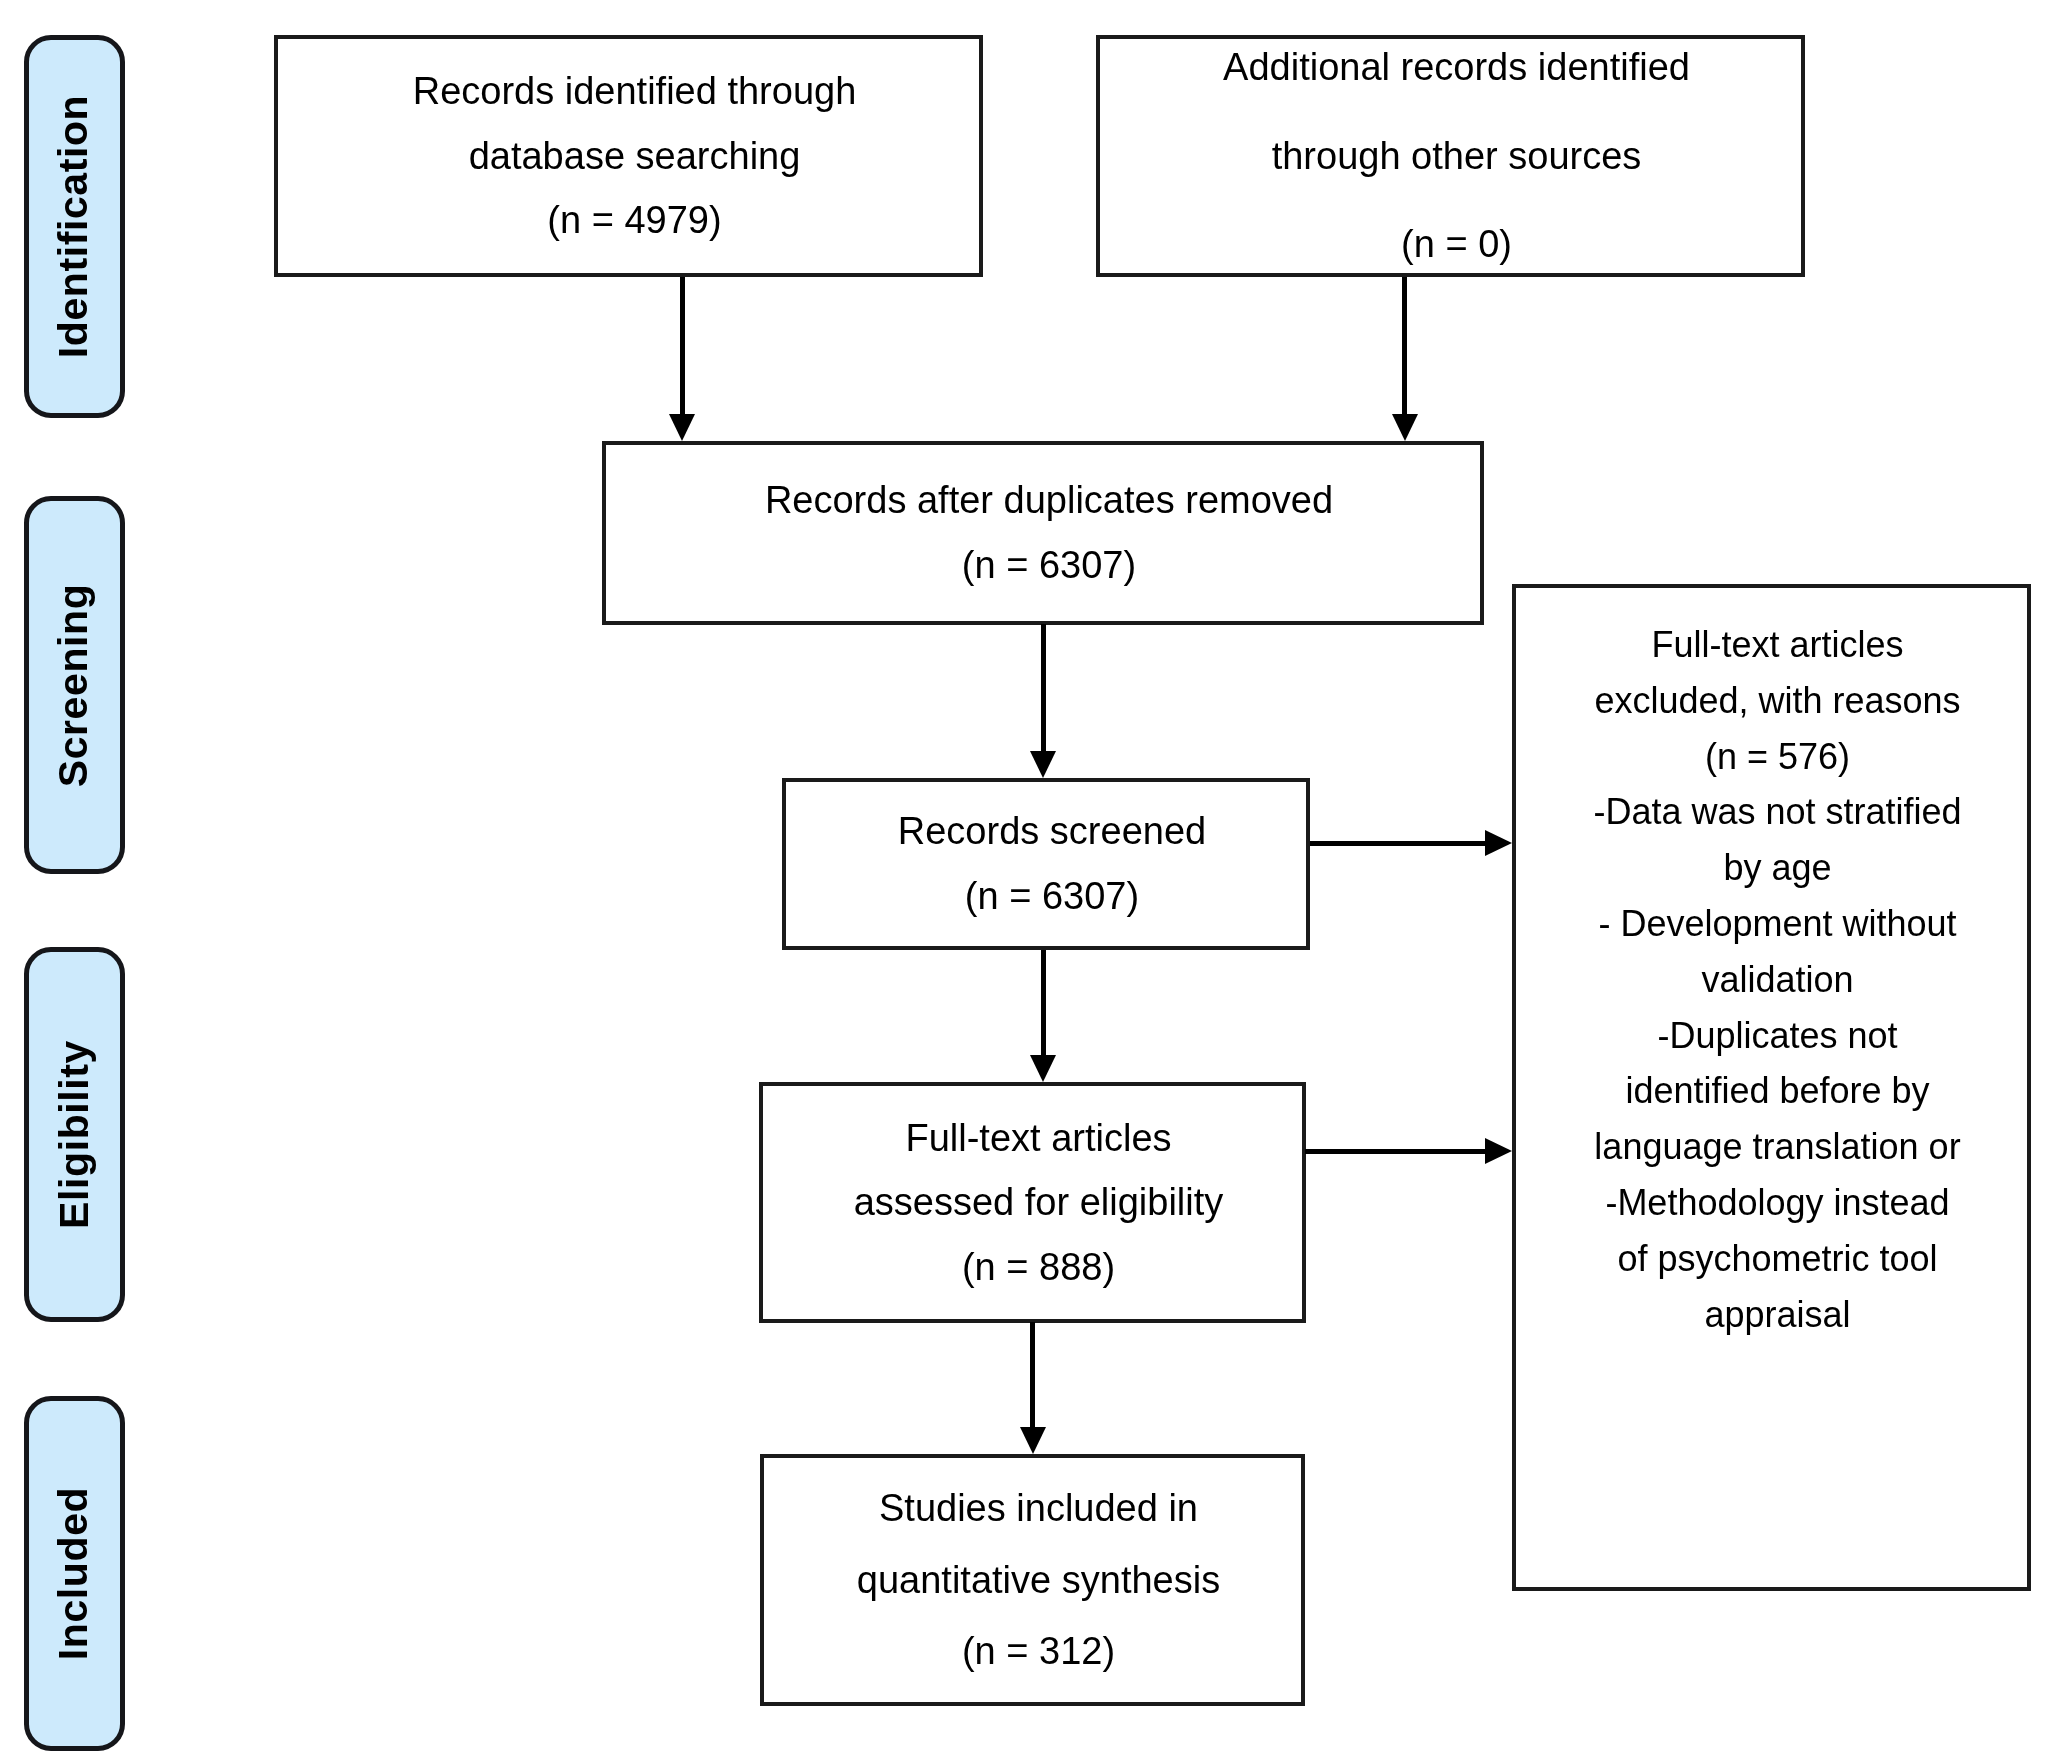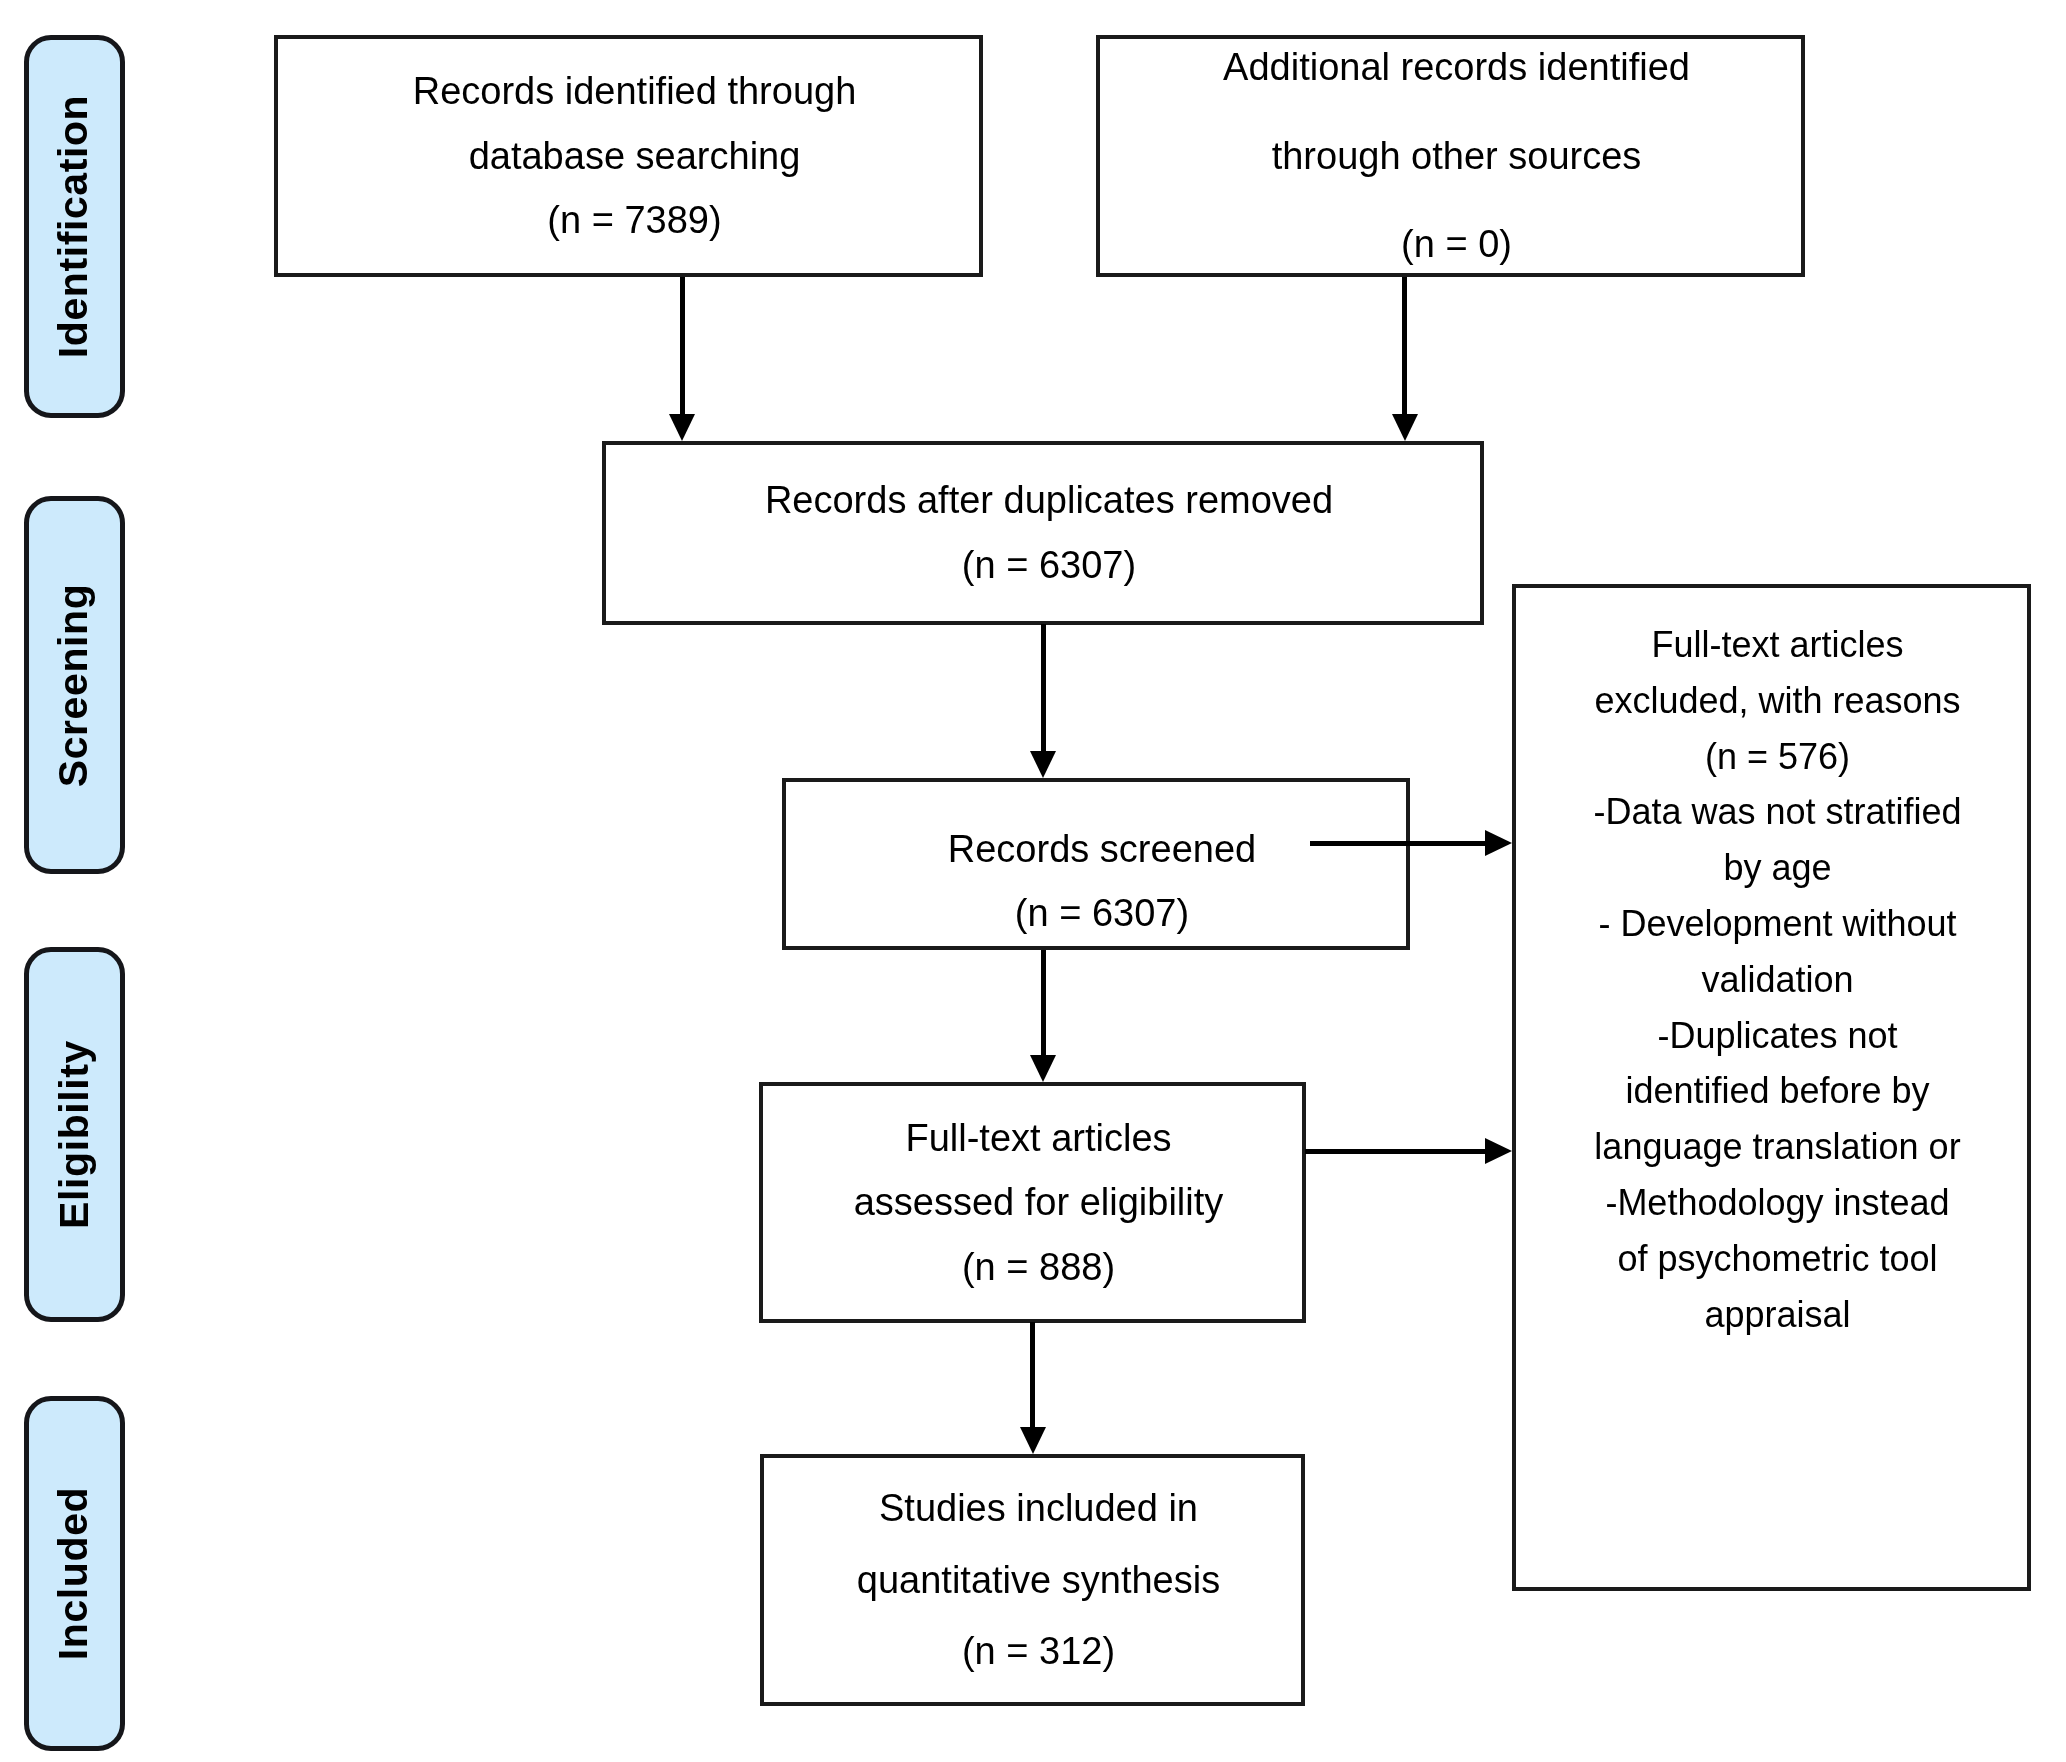--- a/index.html
+++ b/index.html
@@ -58,21 +58,21 @@
     justify-content: center;
     text-align: center;
     font-size: 38px;
     padding-left: 12px;
   }
   .fbox .ln { display: block; line-height: 1.7; white-space: nowrap; }
 
   #box-records-identified { left: 274px;  top: 35px;   width: 709px; height: 242px; }
   #box-additional-records { left: 1096px; top: 35px;   width: 709px; height: 242px; gap: 24px; }
   #box-duplicates-removed { left: 602px; top: 441px;  width: 882px; height: 184px; }
-  #box-records-screened   { left: 782px; top: 778px; width: 628px;  height: 172px; justify-content: flex-end; }
+  #box-records-screened   { left: 782px; top: 778px; width: 528px;  height: 172px; }
   #box-fulltext-assessed  { left: 759px; top: 1082px; width: 547px;  height: 241px; }
   #box-studies-included   { left: 760px; top: 1454px; width: 545px;  height: 252px; gap: 7px; }
 
   #box-fulltext-excluded {
     left: 1512px; top: 584px; width: 519px; height: 1007px;
     justify-content: flex-start;
     padding-top: 29px;
     font-size: 36px;
   }
   #box-fulltext-excluded .ln { line-height: 1.55; }
@@ -128,21 +128,21 @@
   <div class="stage" id="stage-eligibility">
     <span class="stage-label">Eligibility</span>
   </div>
   <div class="stage" id="stage-included">
     <span class="stage-label">Included</span>
   </div>
 
   <div class="fbox" id="box-records-identified">
     <span class="ln">Records identified through</span>
     <span class="ln">database searching</span>
-    <span class="ln">(n = 7389)</span>
+    <span class="ln">(n = 4979)</span>
   </div>
 
   <div class="fbox" id="box-additional-records">
     <span class="ln">Additional records identified</span>
     <span class="ln">through other sources</span>
     <span class="ln">(n = 0)</span>
   </div>
 
   <div class="fbox" id="box-duplicates-removed">
     <span class="ln">Records after duplicates removed</span>

